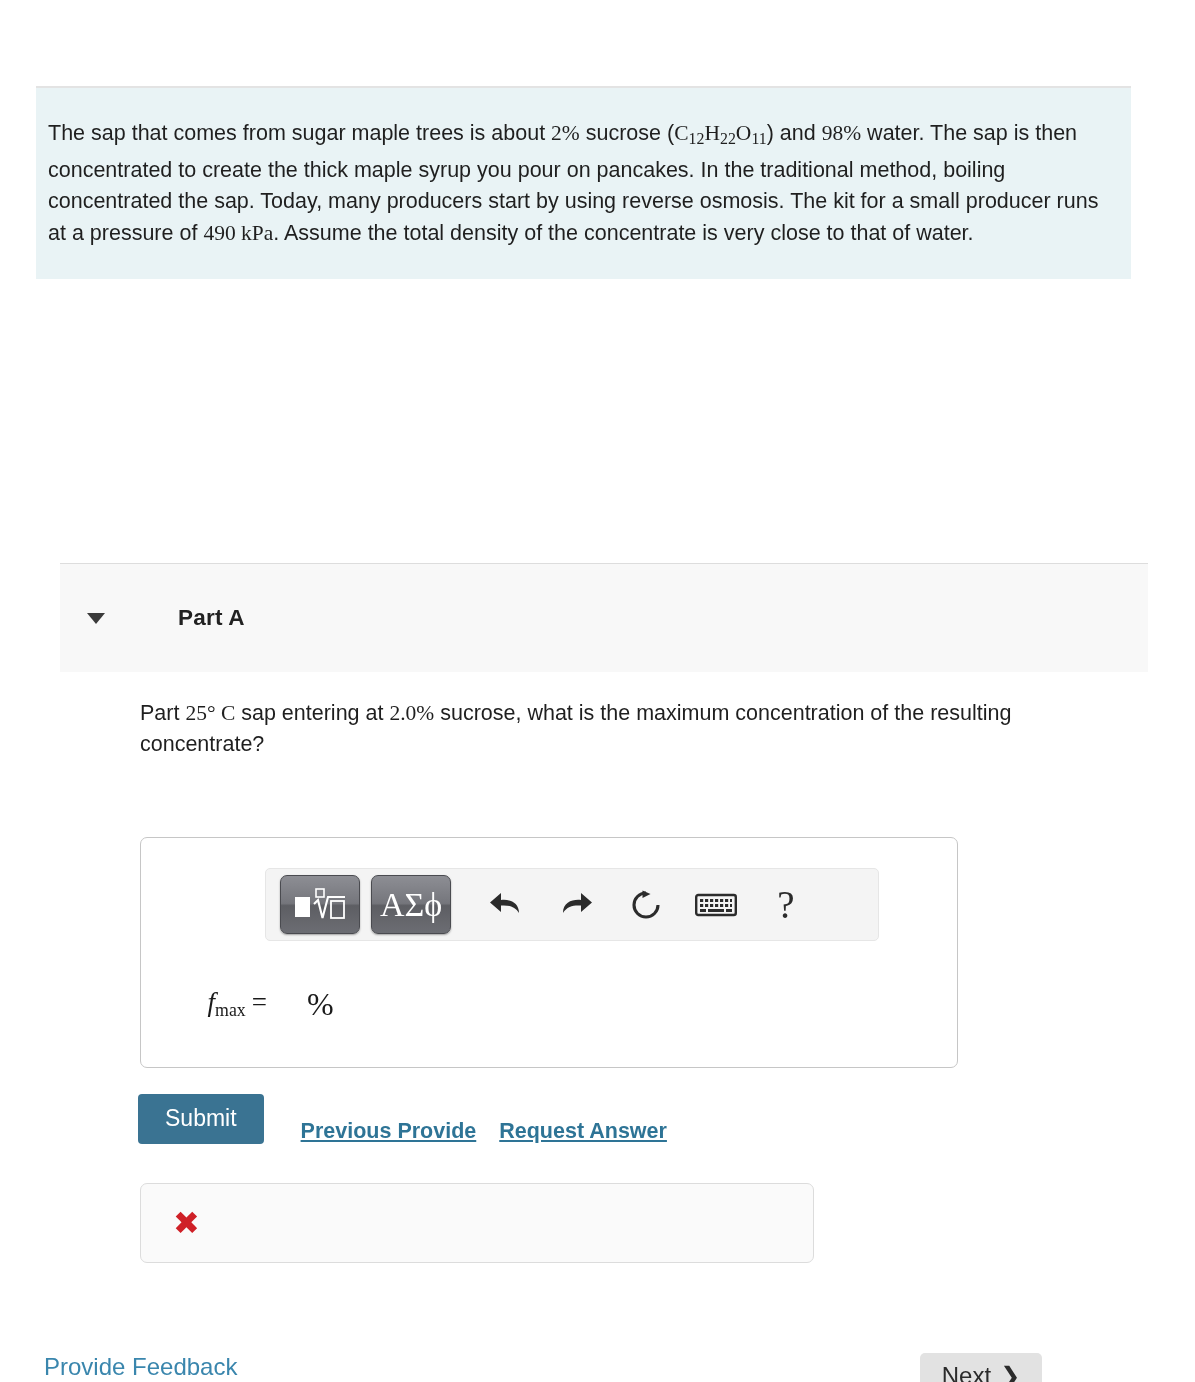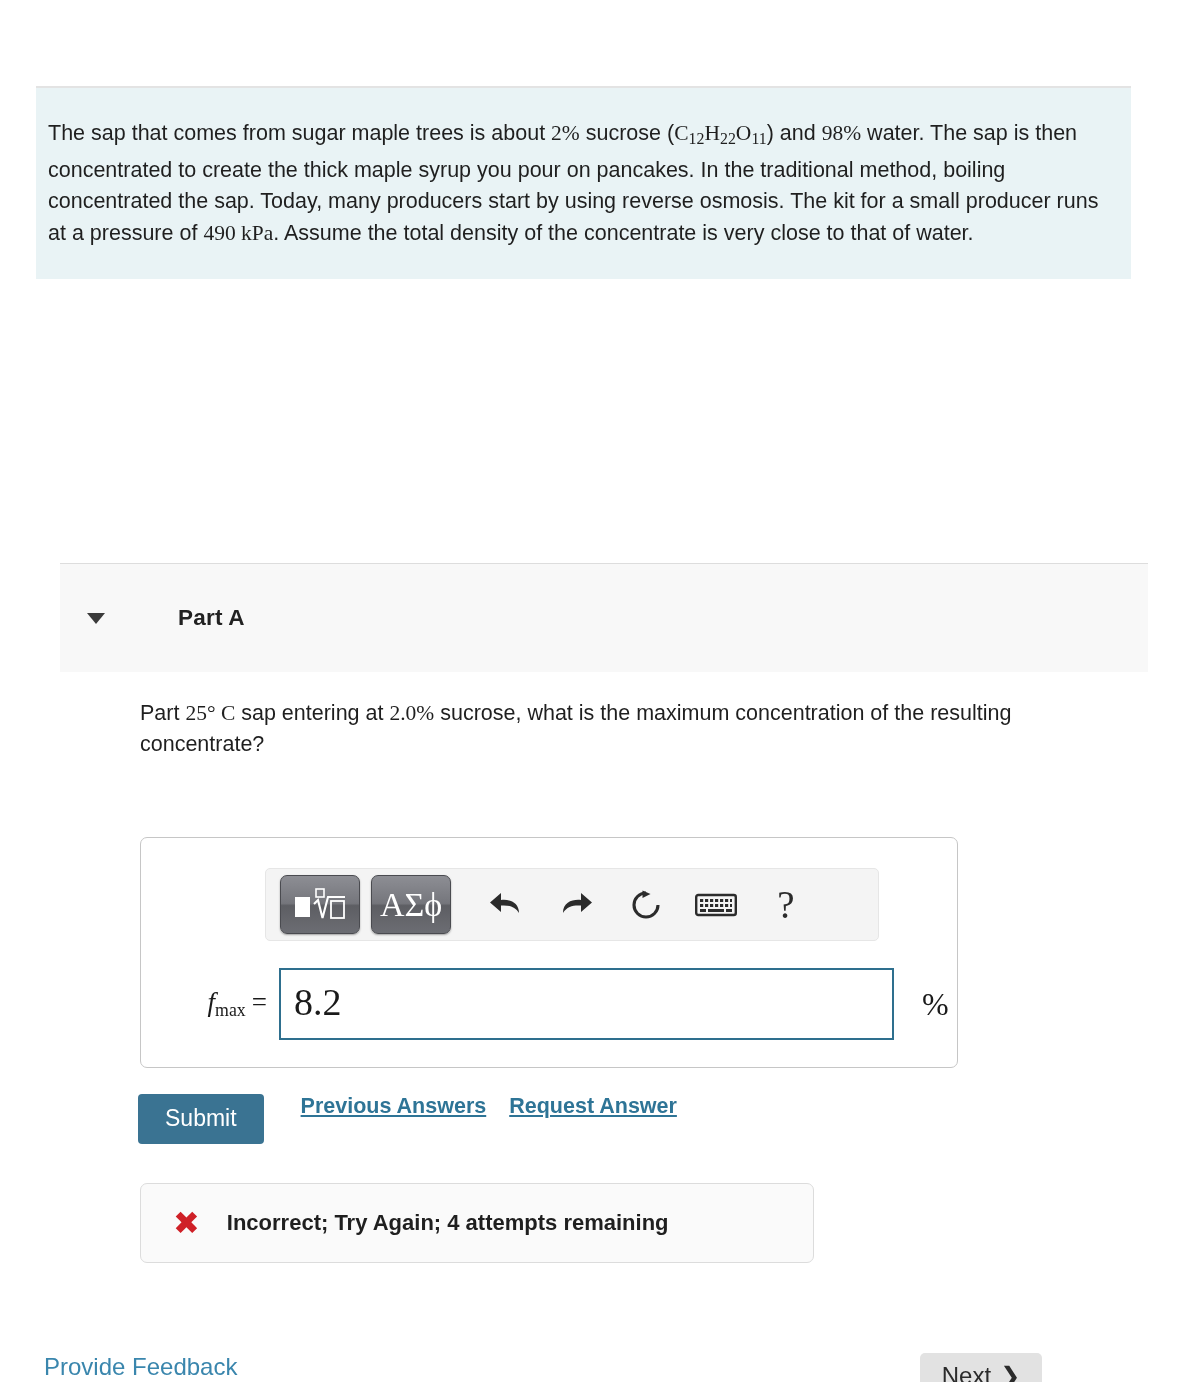--- a/index.html
+++ b/index.html
@@ -216,21 +216,21 @@
     font-size: 32px;
     color: #1a1a1a;
   }
 
   
   .actions {
     position: absolute;
     left: 138px;
     top: 1094px;
     display: flex;
-    align-items: flex-start;
+    align-items: flex-end;
   }
   .submit-btn {
     background: #3a7392;
     color: #ffffff;
     font-family: "Liberation Sans", sans-serif;
     font-size: 23px;
     border: none;
     border-radius: 4px;
     padding: 13px 27px 14px 27px;
     cursor: pointer;
@@ -391,33 +391,31 @@
 
     <div class="icon-btn">
       <span class="help-q">?</span>
     </div>
   </div>
 
   <div class="answer-row">
     <div class="var-label">
       <span>f</span><span class="sub">max</span><span class="eq">=</span>
     </div>
-    <input class="answer-input" type="text" value="8.2" style="">
     <span class="unit-pct">%</span>
   </div>
 </div>
 
 <div class="actions">
   <button class="submit-btn">Submit</button>
-  <span class="link pa">Previous Answers</span>
+  <span class="link pa">Previous Provide</span>
   <span class="link ra">Request Answer</span>
 </div>
 
 <div class="feedback">
   <span class="x-icon">✖</span>
-  <span class="feedback-text">Incorrect; Try Again; 4 attempts remaining</span>
 </div>
 
 <div class="provide-feedback">Provide Feedback</div>
 <button class="next-btn">
   <span>Next</span>
   <span>❯</span>
 </button>
 
 </body></html>

